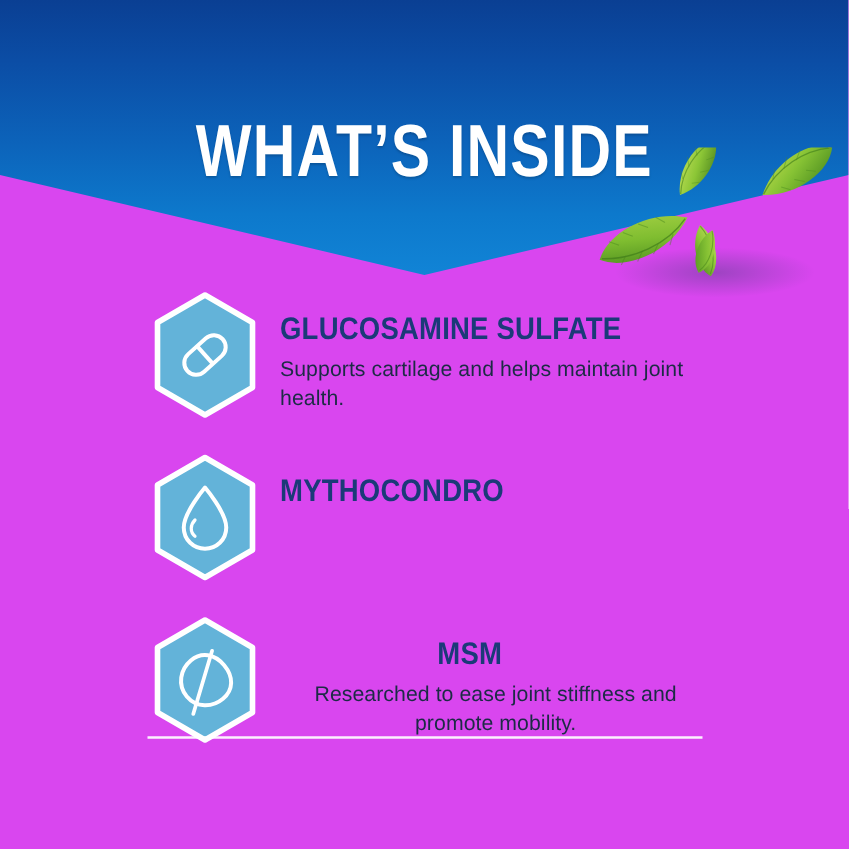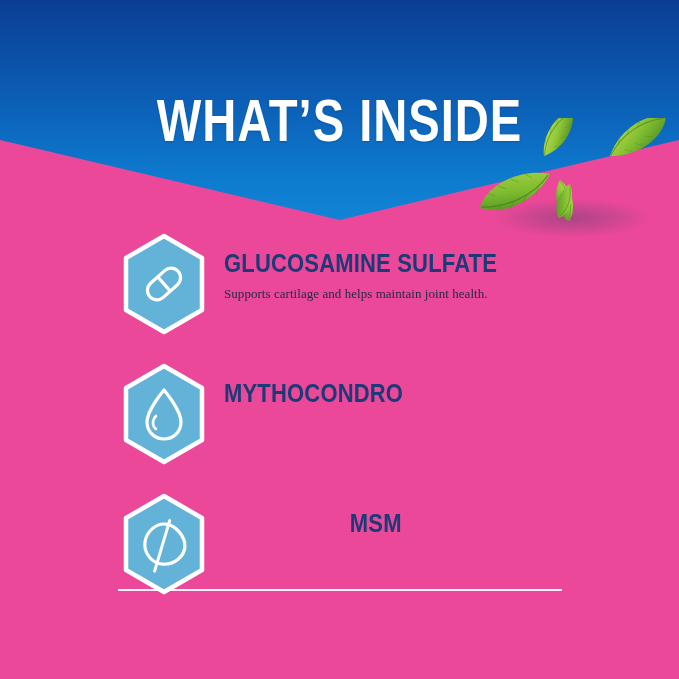--- a/index.html
+++ b/index.html
@@ -8,21 +8,21 @@
     padding: 0;
     background: #ffffff;
   }
   * { box-sizing: border-box; }
 
   .poster {
     position: relative;
     width: 679px;
     height: 679px;
     overflow: hidden;
-    background: #ec4899;
+    background: #d946ef;
     font-family: "Liberation Sans", sans-serif;
   }
 
   
   .header {
     position: absolute;
     left: 0; top: 0;
     width: 679px;
     height: 220px;
     background: linear-gradient(180deg,
@@ -111,23 +111,23 @@
     letter-spacing: 0.2px;
     line-height: 1.05;
     margin: 0 0 9px 0;
     transform: scaleX(0.88);
     transform-origin: left center;
     white-space: nowrap;
   }
 
   .feature-desc {
     color: #1c2b45;
-    font-family: Liberation Serif, serif;
+    font-family: Liberation Sans, sans-serif;
     font-weight: 400;
-    font-size: 13px;
+    font-size: 17px;
     line-height: 1.35;
     margin: 0;
     letter-spacing: 0.05px;
   }
 
   
   .divider {
     position: absolute;
     left: 118px;
     width: 444px;
@@ -247,17 +247,18 @@
           <polygon points="46,4 84,26 84,78 46,100 8,78 8,26" fill="#63b3d9" stroke="#ffffff" stroke-width="4.5" stroke-linejoin="round"></polygon>
           <g transform="translate(46,53) rotate(-40)">
             <path d="M-19,0 C-19,-12 -9,-20 2,-20 C13,-20 20,-12 20,0
                      C20,12 13,20 2,20 C-9,20 -19,12 -19,0 Z" fill="none" stroke="#ffffff" stroke-width="3.2"></path>
             <line x1="-24" y1="14" x2="20" y2="-15" stroke="#ffffff" stroke-width="3.0" stroke-linecap="round"></line>
           </g>
         </svg>
       </div>
       <div class="feature-text">
         <p class="feature-title">MSM</p>
+        <p class="feature-desc">Researched to ease joint stiffness and promote mobility.</p>
       </div>
     </div>
 
   </div>
 </div>
 
 </body></html>

